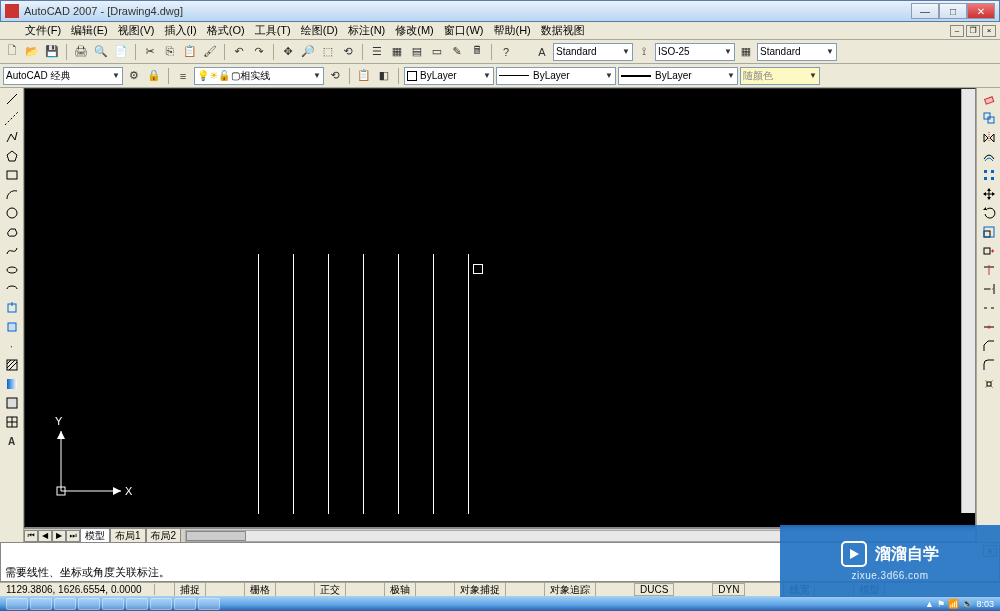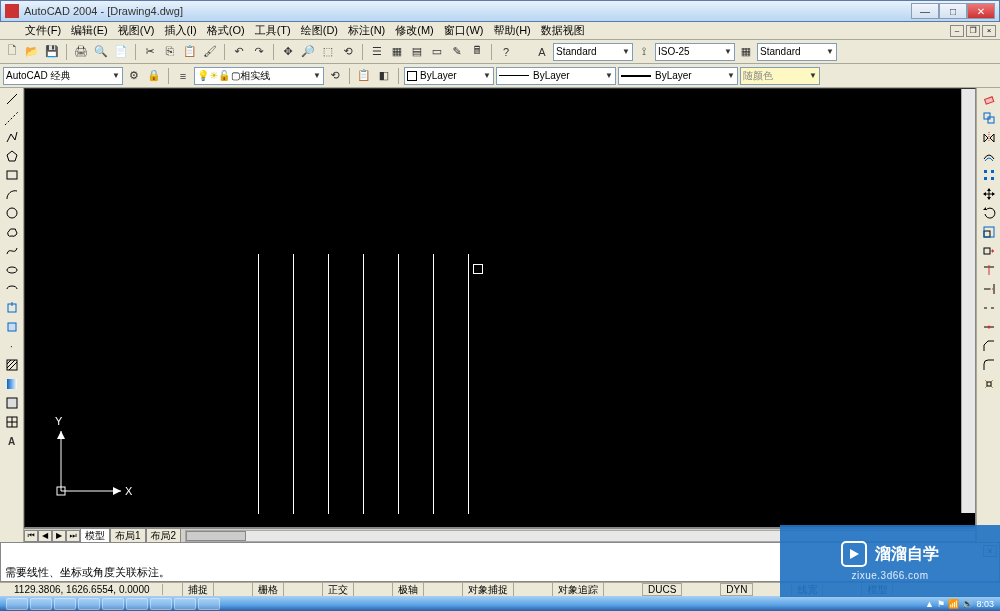--- a/index.html
+++ b/index.html
@@ -48,21 +48,21 @@
     .model-tabs .hscroll .thumb { position:absolute; left:0; width:60px; top:0; bottom:0; background:#ccc; border:1px solid #888; }
 
     
     .vscroll { position:absolute; right:0; top:0; bottom:14px; width:14px; background:#e8e8e8; border-left:1px solid #aaa; }
 
     
     .cmd-area { position: absolute; left: 0; right: 0; bottom: 29px; height: 40px; background: #fff; border: 1px solid #888; font-size: 11px; padding: 1px 4px; }
     .cmd-line { white-space: nowrap; margin-top: 21px; }
 
     
-    .statusbar { position: absolute; left: 0; right: 0; bottom: 15px; height: 14px; background: #ece9d8; border-top: 1px solid #aca899; display: flex; align-items: center; font-size: 10px; padding-left: 8px; }
+    .statusbar { position: absolute; left: 0; right: 0; bottom: 15px; height: 14px; background: #ece9d8; border-top: 1px solid #aca899; display: flex; align-items: center; font-size: 10px; }
     .status-cell { padding: 0 6px; border-right: 1px solid #aca899; }
     .status-btn { padding: 0 5px; border: 1px solid #aca899; margin: 0 19px; background: #ece9d8; cursor: pointer; }
 
     
     .taskbar { position: absolute; left: 0; right: 0; bottom: 0; height: 15px; background: linear-gradient(to top,#2d5ea3,#5aa3e8 40%,#a8d0f2); display: flex; align-items: center; }
     .taskbar .tray { margin-left: auto; display: flex; align-items: center; gap: 3px; padding: 0 6px; color: #fff; font-size: 9px; }
 
     
     .watermark { position: absolute; right: 0; bottom: 14px; width: 220px; height: 72px; background: rgba(35,115,195,.92); color: #fff; display: flex; align-items: center; justify-content: center; flex-direction: column; font-size: 16px; font-weight: bold; }
     .watermark .sub { font-size: 10px; opacity: .85; margin-top: 3px; font-weight: normal; letter-spacing: .5px; }
@@ -72,21 +72,21 @@
     .taskbar-apps { display:flex; gap:2px; padding-left:6px; align-items:center; height:100%; }
     .taskbar-app { width:22px; height:12px; background: rgba(255,255,255,.25); border:1px solid rgba(255,255,255,.35); border-radius:2px; }
     
     .close-mark { position:absolute; right:2px; top:2px; width:14px; height:12px; border:1px solid #888; background:#ece9d8; font-size:9px; display:flex; align-items:center; justify-content:center; }
   </style>
 </head>
 <body>
 
 <div class="titlebar">
   <span class="app-icon"></span>
-  <span class="title-text">AutoCAD 2004 - [Drawing4.dwg]</span>
+  <span class="title-text">AutoCAD 2007 - [Drawing4.dwg]</span>
   <div class="win-btns">
     <div class="win-btn">—</div>
     <div class="win-btn">□</div>
     <div class="win-btn close">✕</div>
   </div>
 </div>
 
 <div class="menubar">
   <span class="app-icon" style="width:12px;height:12px;margin-right:4px"></span>
   <span class="menu-item">文件(F)</span>

